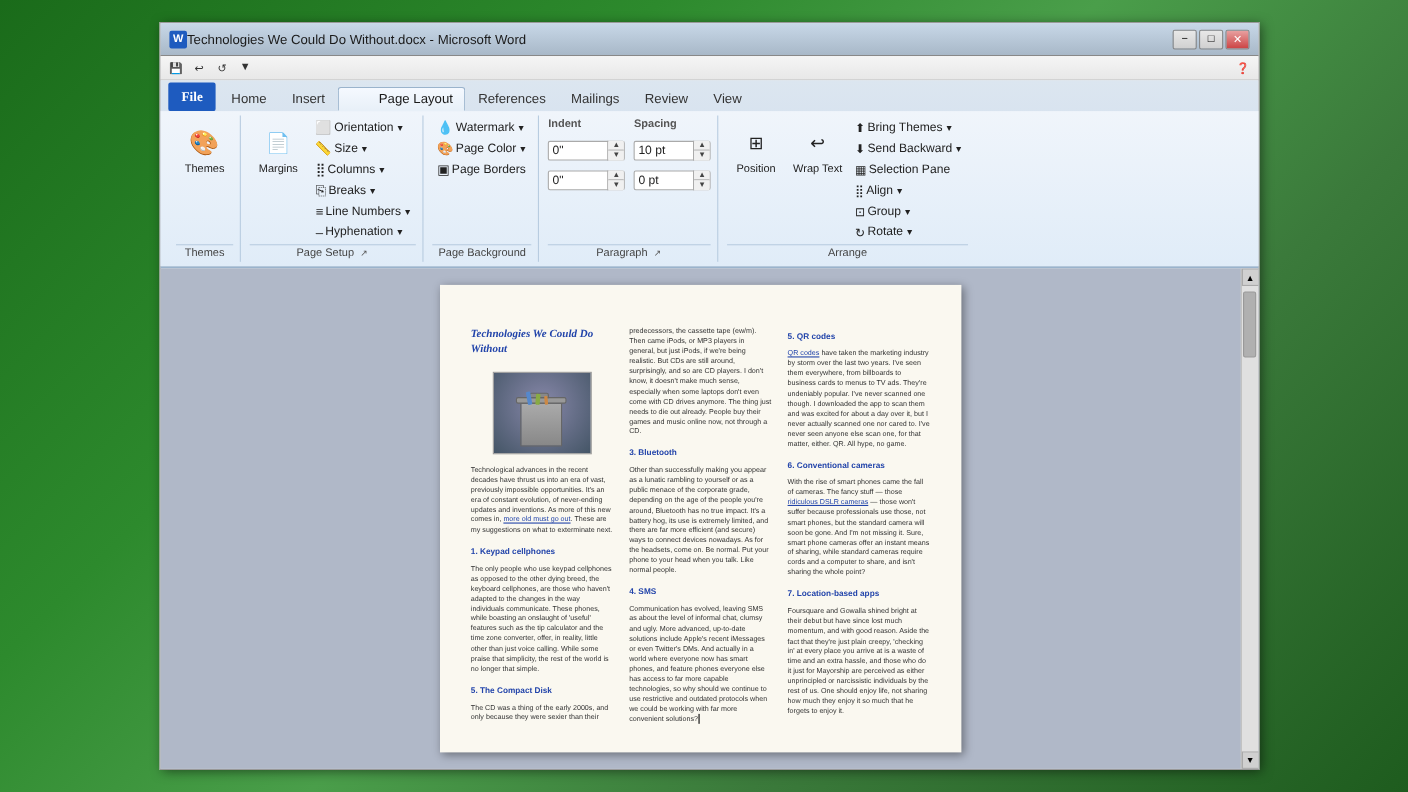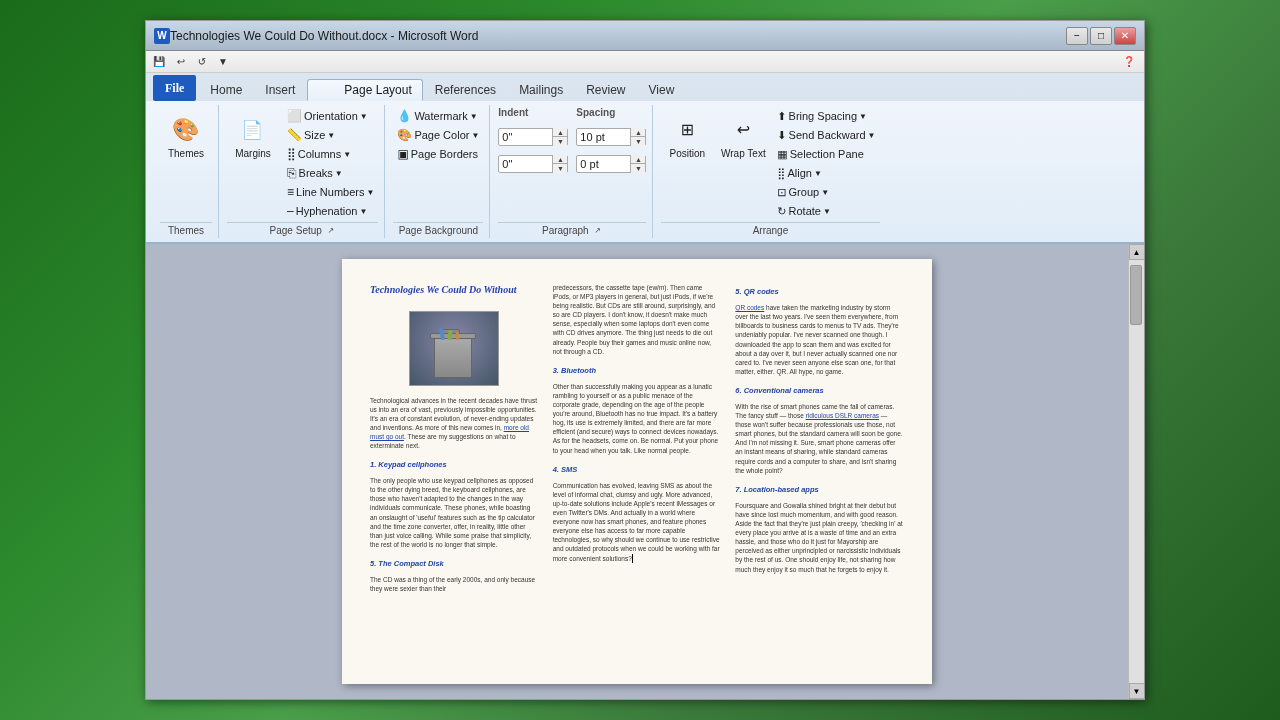--- a/index.html
+++ b/index.html
@@ -335,24 +335,24 @@
     .doc-content {
       flex: 1;
       display: flex;
       justify-content: center;
       padding: 15px;
       overflow: hidden;
     }
 
     
     .page {
-      width: 590px;
+      width: 474px;
       background: #faf8f0;
       box-shadow: 2px 2px 8px rgba(0,0,0,0.4);
-      padding: 24px 28px;
+      padding: 38px 28px;
       font-size: 7px;
       line-height: 1.35;
       color: #222;
       position: relative;
       display: grid;
       grid-template-columns: 1fr 1fr 1fr;
       gap: 14px;
     }
 
     .doc-col {
@@ -379,21 +379,20 @@
       display: flex;
       align-items: center;
       justify-content: center;
       overflow: hidden;
       position: relative;
     }
 
     .doc-section-heading {
       font-size: 7.5px;
       color: #2244aa;
-      font-style: italic;
       font-weight: bold;
       margin-top: 4px;
     }
 
     .doc-text {
       font-size: 6.5px;
       line-height: 1.4;
       color: #333;
     }
 
@@ -586,21 +585,21 @@
             <div class="rb-icon" style="font-size:16px;">⊞</div>
             <span>Position</span>
           </div>
           <div class="rb-large">
             <div class="rb-icon" style="font-size:16px;">↩</div>
             <span>Wrap Text</span>
           </div>
           <div class="rb-col">
             <div class="rb-small">
               <span>⬆</span>
-              <span>Bring Spacing</span>
+              <span>Bring Themes</span>
               <span style="font-size:8px;">▼</span>
             </div>
             <div class="rb-small">
               <span>⬇</span>
               <span>Send Backward</span>
               <span style="font-size:8px;">▼</span>
             </div>
             <div class="rb-small">
               <span>▦</span>
               <span>Selection Pane</span>

